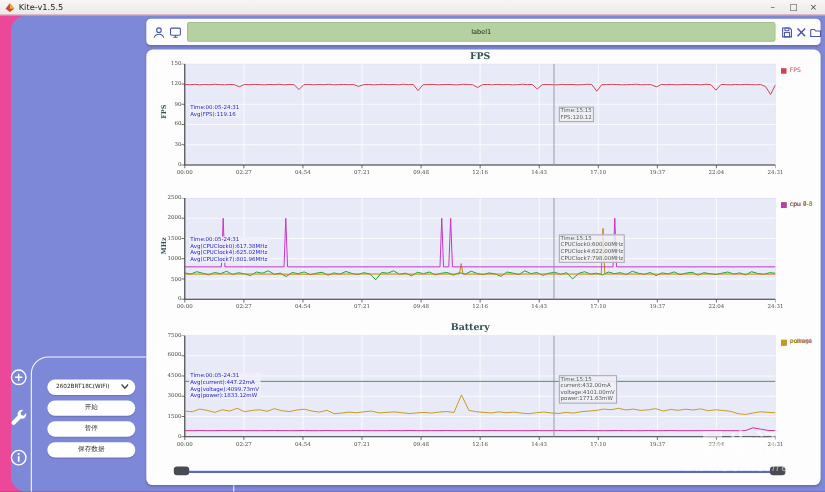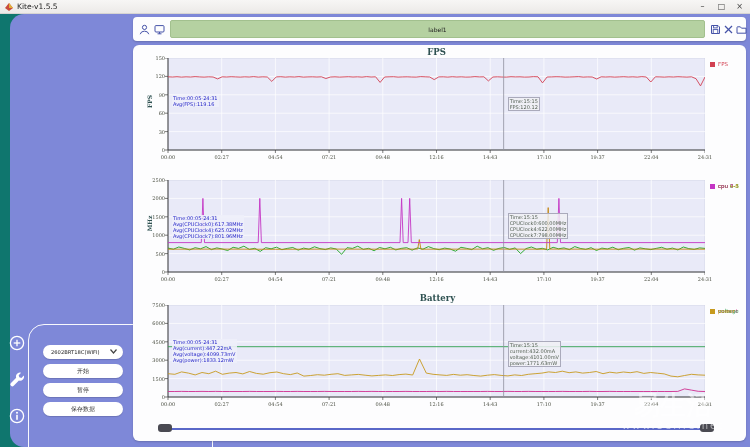--- a/index.html
+++ b/index.html
@@ -1,17 +1,17 @@
 <!DOCTYPE html>
 <html><head>
 <meta charset="utf-8">
 <style>
   html,body{margin:0;padding:0;background:#555;}
   *{box-sizing:border-box;}
-  #stage{position:relative;width:750px;height:447px;overflow:hidden;background:#0f766e;
+  #stage{position:relative;width:750px;height:447px;overflow:hidden;background:#ec4899;
          font-family:"DejaVu Sans","Liberation Sans",sans-serif;}
   .abs{position:absolute;}
   
   #titlebar{left:0;top:0;width:750px;height:14px;background:linear-gradient(#f7f6f5,#eceae8);
             border-bottom:1px solid #d7d5d2;z-index:10;}
   #title-text{left:17px;top:2px;font-size:7.5px;color:#222;}
   .winbtn{top:1px;width:15px;height:12px;text-align:center;font-size:8px;line-height:12px;color:#444;}
   
   #workspace{left:10px;top:14px;width:740px;height:433px;background:#7e88d8;border-radius:14px 0 0 14px;}
   
@@ -46,21 +46,21 @@
        box-shadow:0 1px 1px rgba(0,0,0,.15);}
   .ctl-btn{text-align:center;font-size:6px;line-height:14px;color:#333;}
   #device-select{font-size:5.2px;line-height:14px;color:#222;padding-left:8px;}
   #device-chevron{position:absolute;right:6px;top:4px;}
   
   #slider-track{left:160px;top:428px;width:552px;height:2px;background:#5a68c8;z-index:4;}
   .slider-handle{top:424px;width:14px;height:8px;background:#4a4a52;border-radius:3px;z-index:5;}
   
   #watermark{left:598px;top:390px;width:150px;text-align:center;z-index:8;pointer-events:none;}
   #wm-brand{font-size:26px;font-weight:bold;color:rgba(255,255,255,.5);line-height:30px;white-space:nowrap;}
-  #wm-site{font-size:10px;letter-spacing:2px;color:rgba(255,255,255,.55);line-height:12px;}
+  #wm-site{font-size:10px;letter-spacing:2px;color:rgba(255,255,255,.55);line-height:12px;font-style:italic;}
 </style>
 </head>
 <body>
 
 <div id="stage">
 
   <div class="abs" id="titlebar">
     <svg class="abs" style="left:4px;top:2px" width="10" height="10" viewBox="0 0 10 10">
       <polygon points="1,6 5,1 9,6 5,9" fill="#c94a3c"></polygon>
       <polygon points="5,1 9,6 5,6" fill="#e2b23a"></polygon>
@@ -259,21 +259,21 @@
         <div class="abs c-annline">Avg(CPUClock0):617.38MHz</div>
         <div class="abs c-annline">Avg(CPUClock4):625.02MHz</div>
         <div class="abs c-annline">Avg(CPUClock7):801.96MHz</div>
       </div>
       <div class="abs c-tip" style="left: 374.625px; top: 168px;">
         <div class="abs c-tipline">Time:15:15</div>
         <div class="abs c-tipline">CPUClock0:600.00MHz</div>
         <div class="abs c-tipline">CPUClock4:622.00MHz</div>
         <div class="abs c-tipline">CPUClock7:798.00MHz</div>
       </div>
-      <div class="abs c-title" style="left: 36px; top: 248px; width: 537px; text-align: center;">Battery</div>
+      <div class="abs c-title" style="left: 26px; top: 248px; width: 537px; text-align: center;">Battery</div>
       <div class="abs c-xtick" style="left: 19px; top: 356px;">00:00</div>
       <div class="abs c-xtick" style="left: 72.7px; top: 356px;">02:27</div>
       <div class="abs c-xtick" style="left: 126.4px; top: 356px;">04:54</div>
       <div class="abs c-xtick" style="left: 180.1px; top: 356px;">07:21</div>
       <div class="abs c-xtick" style="left: 233.8px; top: 356px;">09:48</div>
       <div class="abs c-xtick" style="left: 287.5px; top: 356px;">12:16</div>
       <div class="abs c-xtick" style="left: 341.2px; top: 356px;">14:43</div>
       <div class="abs c-xtick" style="left: 394.9px; top: 356px;">17:10</div>
       <div class="abs c-xtick" style="left: 448.6px; top: 356px;">19:37</div>
       <div class="abs c-xtick" style="left: 502.3px; top: 356px;">22:04</div>

